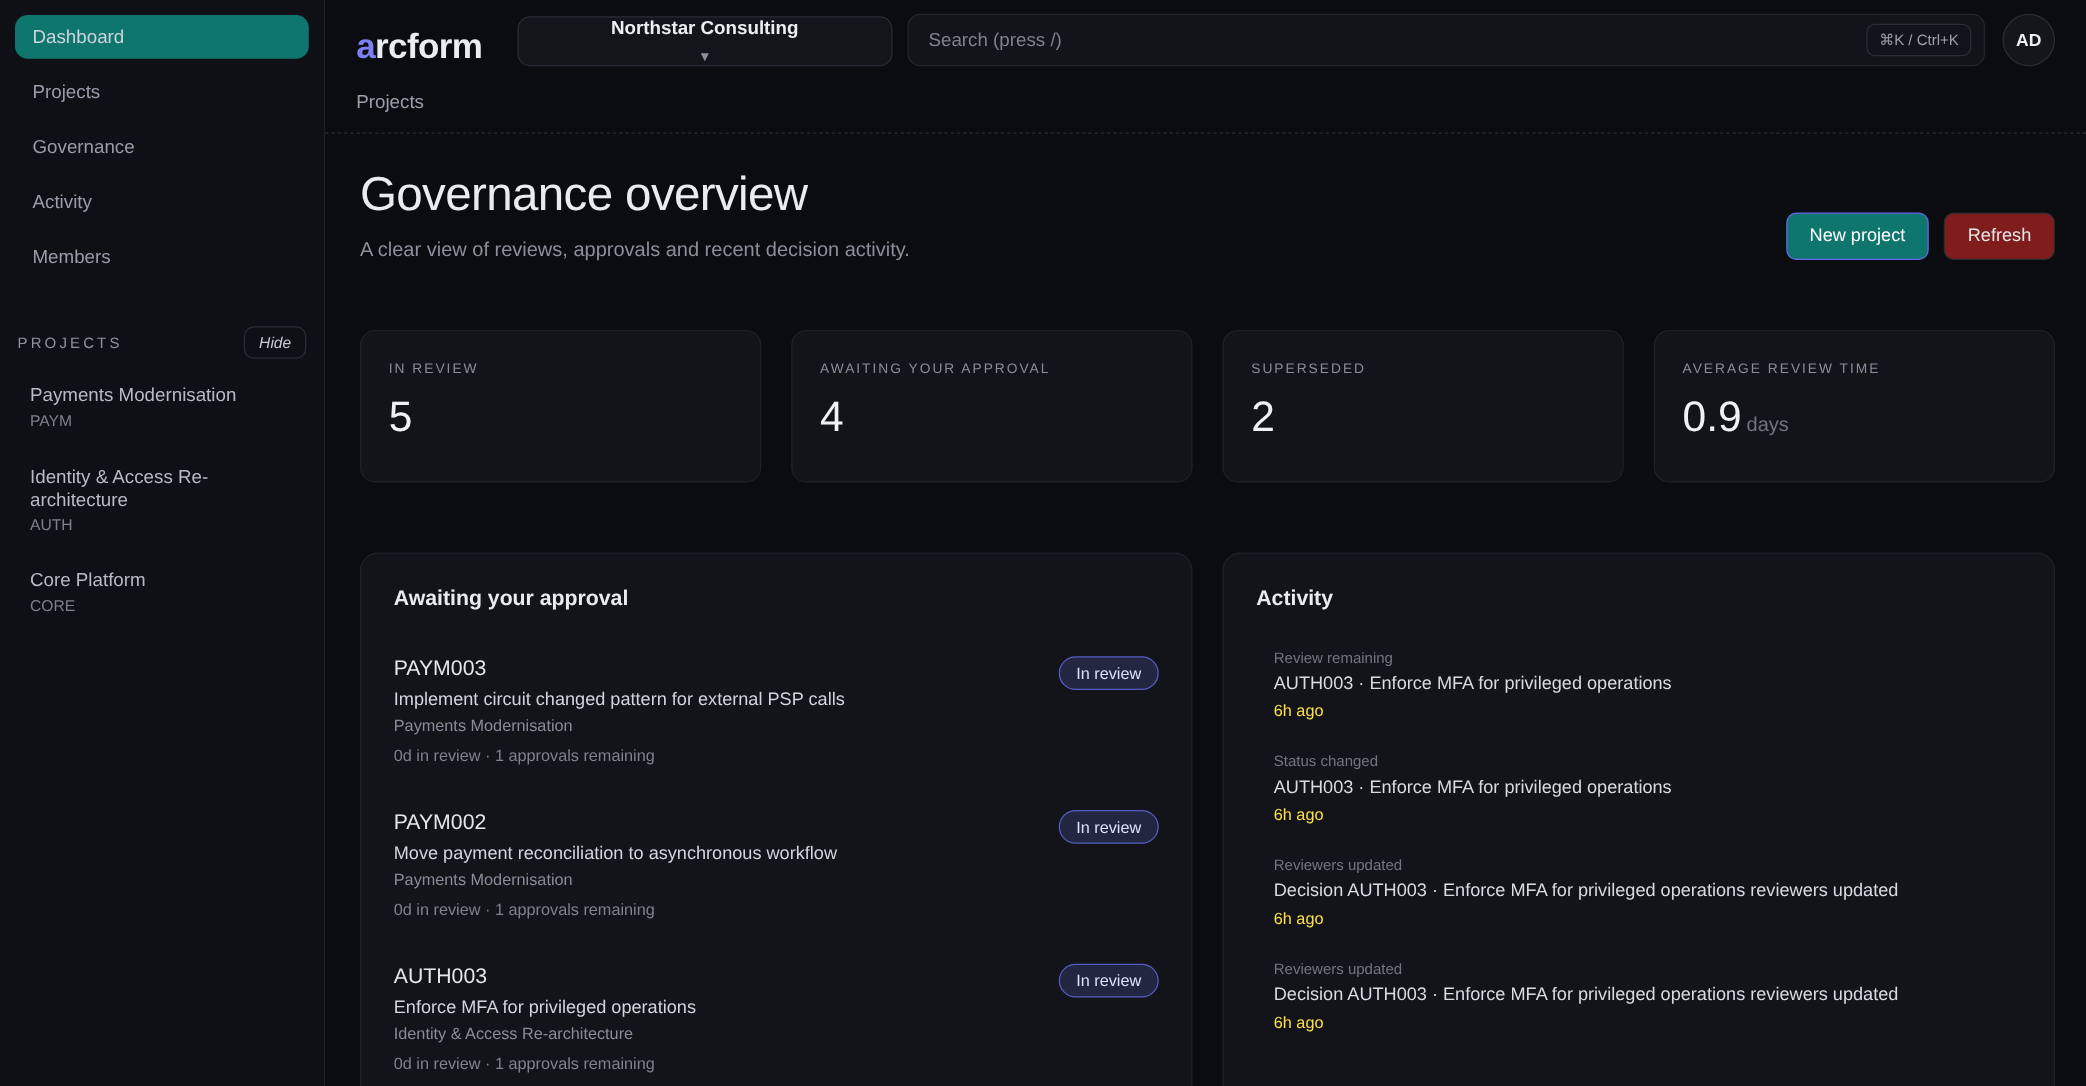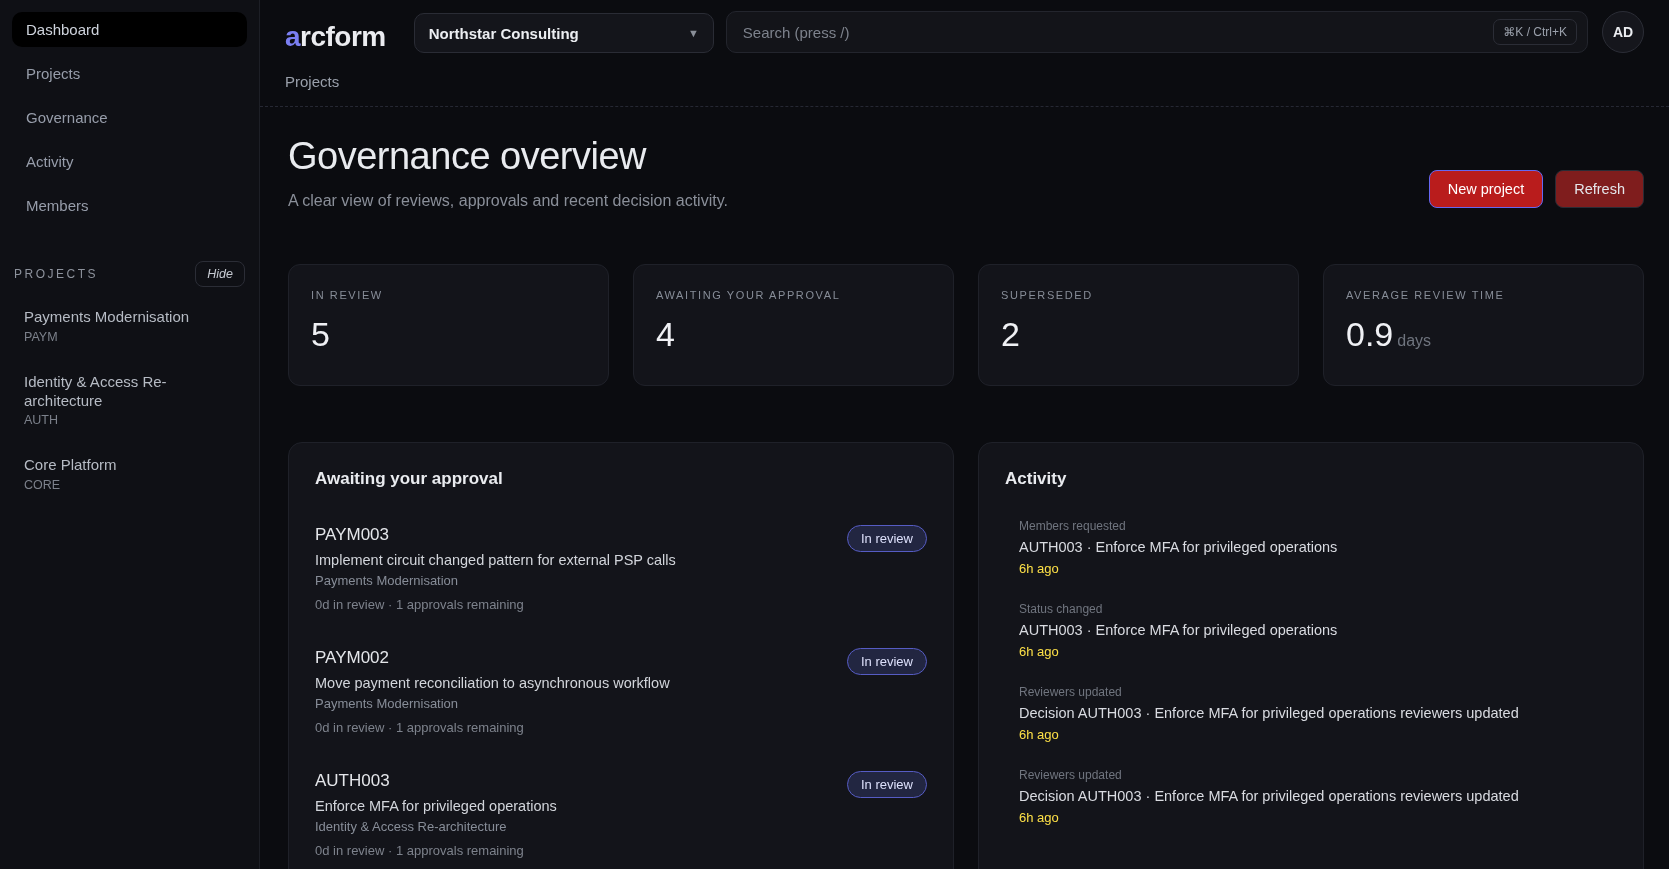--- a/index.html
+++ b/index.html
@@ -17,21 +17,21 @@
     background: #0f1015;
     border-right: 1px solid #1d1f26;
     padding: 12px 12px 0 12px;
   }
   .nav-item {
     padding: 9px 14px; margin-bottom: 9px;
     border-radius: 10px;
     font-size: 15px; color: #979daa;
     cursor: pointer;
   }
-  .nav-item.active { background: #000000; color: #ced3dc; }
+  .nav-item.active { background: #0f766e; color: #ced3dc; }
   .projects-header {
     margin-top: 38px; padding: 0 2px 0 2px;
     display: flex; align-items: center; justify-content: space-between;
   }
   .projects-header .label {
     font-size: 12px; letter-spacing: 2.5px; color: #8d929c;
   }
   .hide-btn {
     background: transparent; color: #c6cad2;
     border: 1px solid #2b2d36; border-radius: 8px;
@@ -51,21 +51,21 @@
   }
   .topbar-row { display: flex; align-items: flex-end; }
   .logo { font-size: 28px; font-weight: bold; letter-spacing: -0.5px; }
   .logo .accent { color: #7b7ff2; }
   .logo .rest { color: #ebecf0; }
   .org-select {
     margin-left: 28px;
     width: 300px; height: 40px;
     background: #14151b; border: 1px solid #2a2c35; border-radius: 10px;
     display: flex; align-items: center; justify-content: space-between;
-    padding: 0 14px; cursor: pointer;
+    padding: 0 14px; cursor: pointer; flex-direction: column;
   }
   .org-select .org-name { font-size: 15px; font-weight: 600; color: #eceef2; }
   .org-select .caret { color: #8a8f99; font-size: 11px; }
   .search-wrap {
     flex: 1; height: 42px; margin: 0 14px 0 12px;
     background: #131419; border: 1px solid #23252d; border-radius: 10px;
     display: flex; align-items: center; padding: 0 10px 0 16px;
   }
   .search-wrap input {
     flex: 1; background: transparent; border: none; outline: none;
@@ -86,21 +86,21 @@
   .breadcrumb { padding: 20px 0 16px 0; font-size: 15px; color: #9aa0ab; }
   .breadcrumb span { cursor: pointer; }
 
   .content { flex: 1; padding: 28px 25px 0 28px; overflow: hidden; }
 
   .page-header { display: flex; justify-content: space-between; align-items: flex-end; }
   .page-title { font-size: 38px; font-weight: 500; color: #e9ebef; letter-spacing: -0.5px; }
   .page-subtitle { margin-top: 14px; font-size: 16px; color: #8a8f99; }
   .header-actions { display: flex; gap: 12px; padding-bottom: 2px; }
   .btn { height: 38px; border-radius: 8px; font-size: 14.5px; font-family: inherit; cursor: pointer; padding: 0 18px; }
-  .btn-primary { background: #b91c1c; border: 1px solid #6567f1; color: #ffffff; margin-left: 10px; }
+  .btn-primary { background: #0f766e; border: 1px solid #6567f1; color: #ffffff; margin-left: 10px; }
   .btn-secondary { background: #7f1d1d; border: 1px solid #2a2c35; color: #e4e6ea; }
 
   .stats-row { margin-top: 54px; display: grid; grid-template-columns: repeat(4, 1fr); gap: 24px; }
   .stat-card {
     background: #13141a; border: 1px solid #1f2129; border-radius: 12px;
     padding: 24px 22px; height: 122px;
   }
   .stat-label { font-size: 11px; letter-spacing: 1.6px; color: #878d98; }
   .stat-value { margin-top: 14px; font-size: 34px; font-weight: 500; color: #f0f1f5; }
   .stat-suffix { font-size: 16px; font-weight: 400; color: #6f747e; margin-left: 4px; }
@@ -243,21 +243,21 @@
             <div class="approval-meta">0d in review · 1 approvals remaining</div>
           </div>
           <span class="status-badge">In review</span>
         </div>
       </section>
 
       <section class="panel">
         <h2 class="panel-title">Activity</h2>
 
         <div class="activity-item">
-          <div class="activity-label">Members requested</div>
+          <div class="activity-label">Review remaining</div>
           <div class="activity-text">AUTH003 · Enforce MFA for privileged operations</div>
           <div class="activity-time">6h ago</div>
         </div>
         <div class="activity-item">
           <div class="activity-label">Status changed</div>
           <div class="activity-text">AUTH003 · Enforce MFA for privileged operations</div>
           <div class="activity-time">6h ago</div>
         </div>
         <div class="activity-item">
           <div class="activity-label">Reviewers updated</div>

